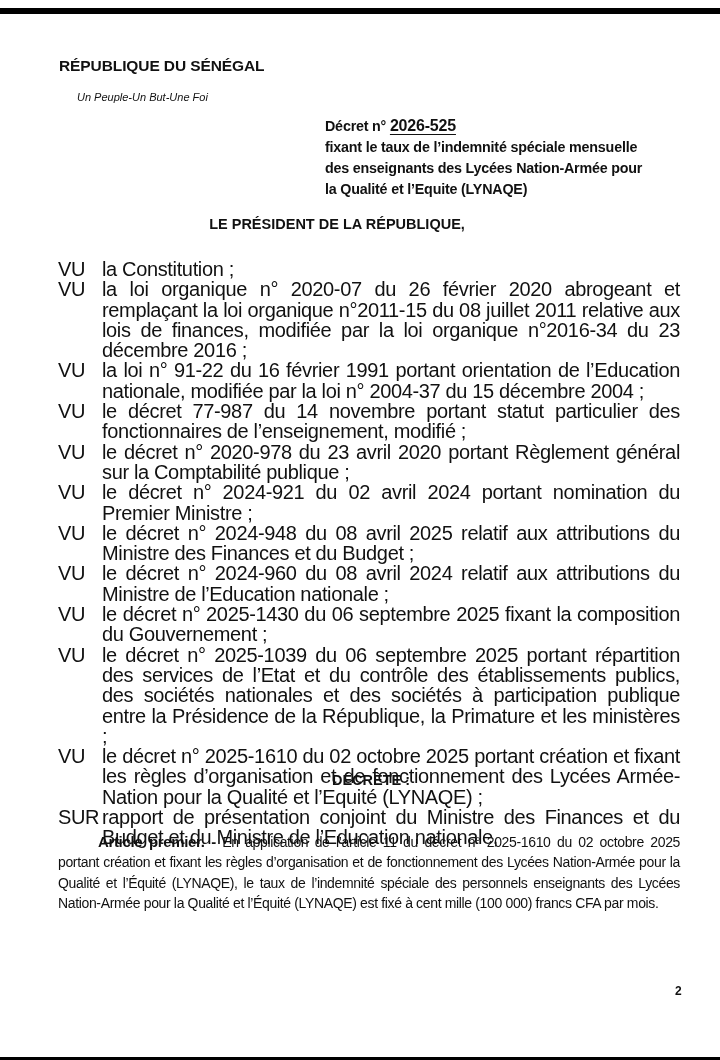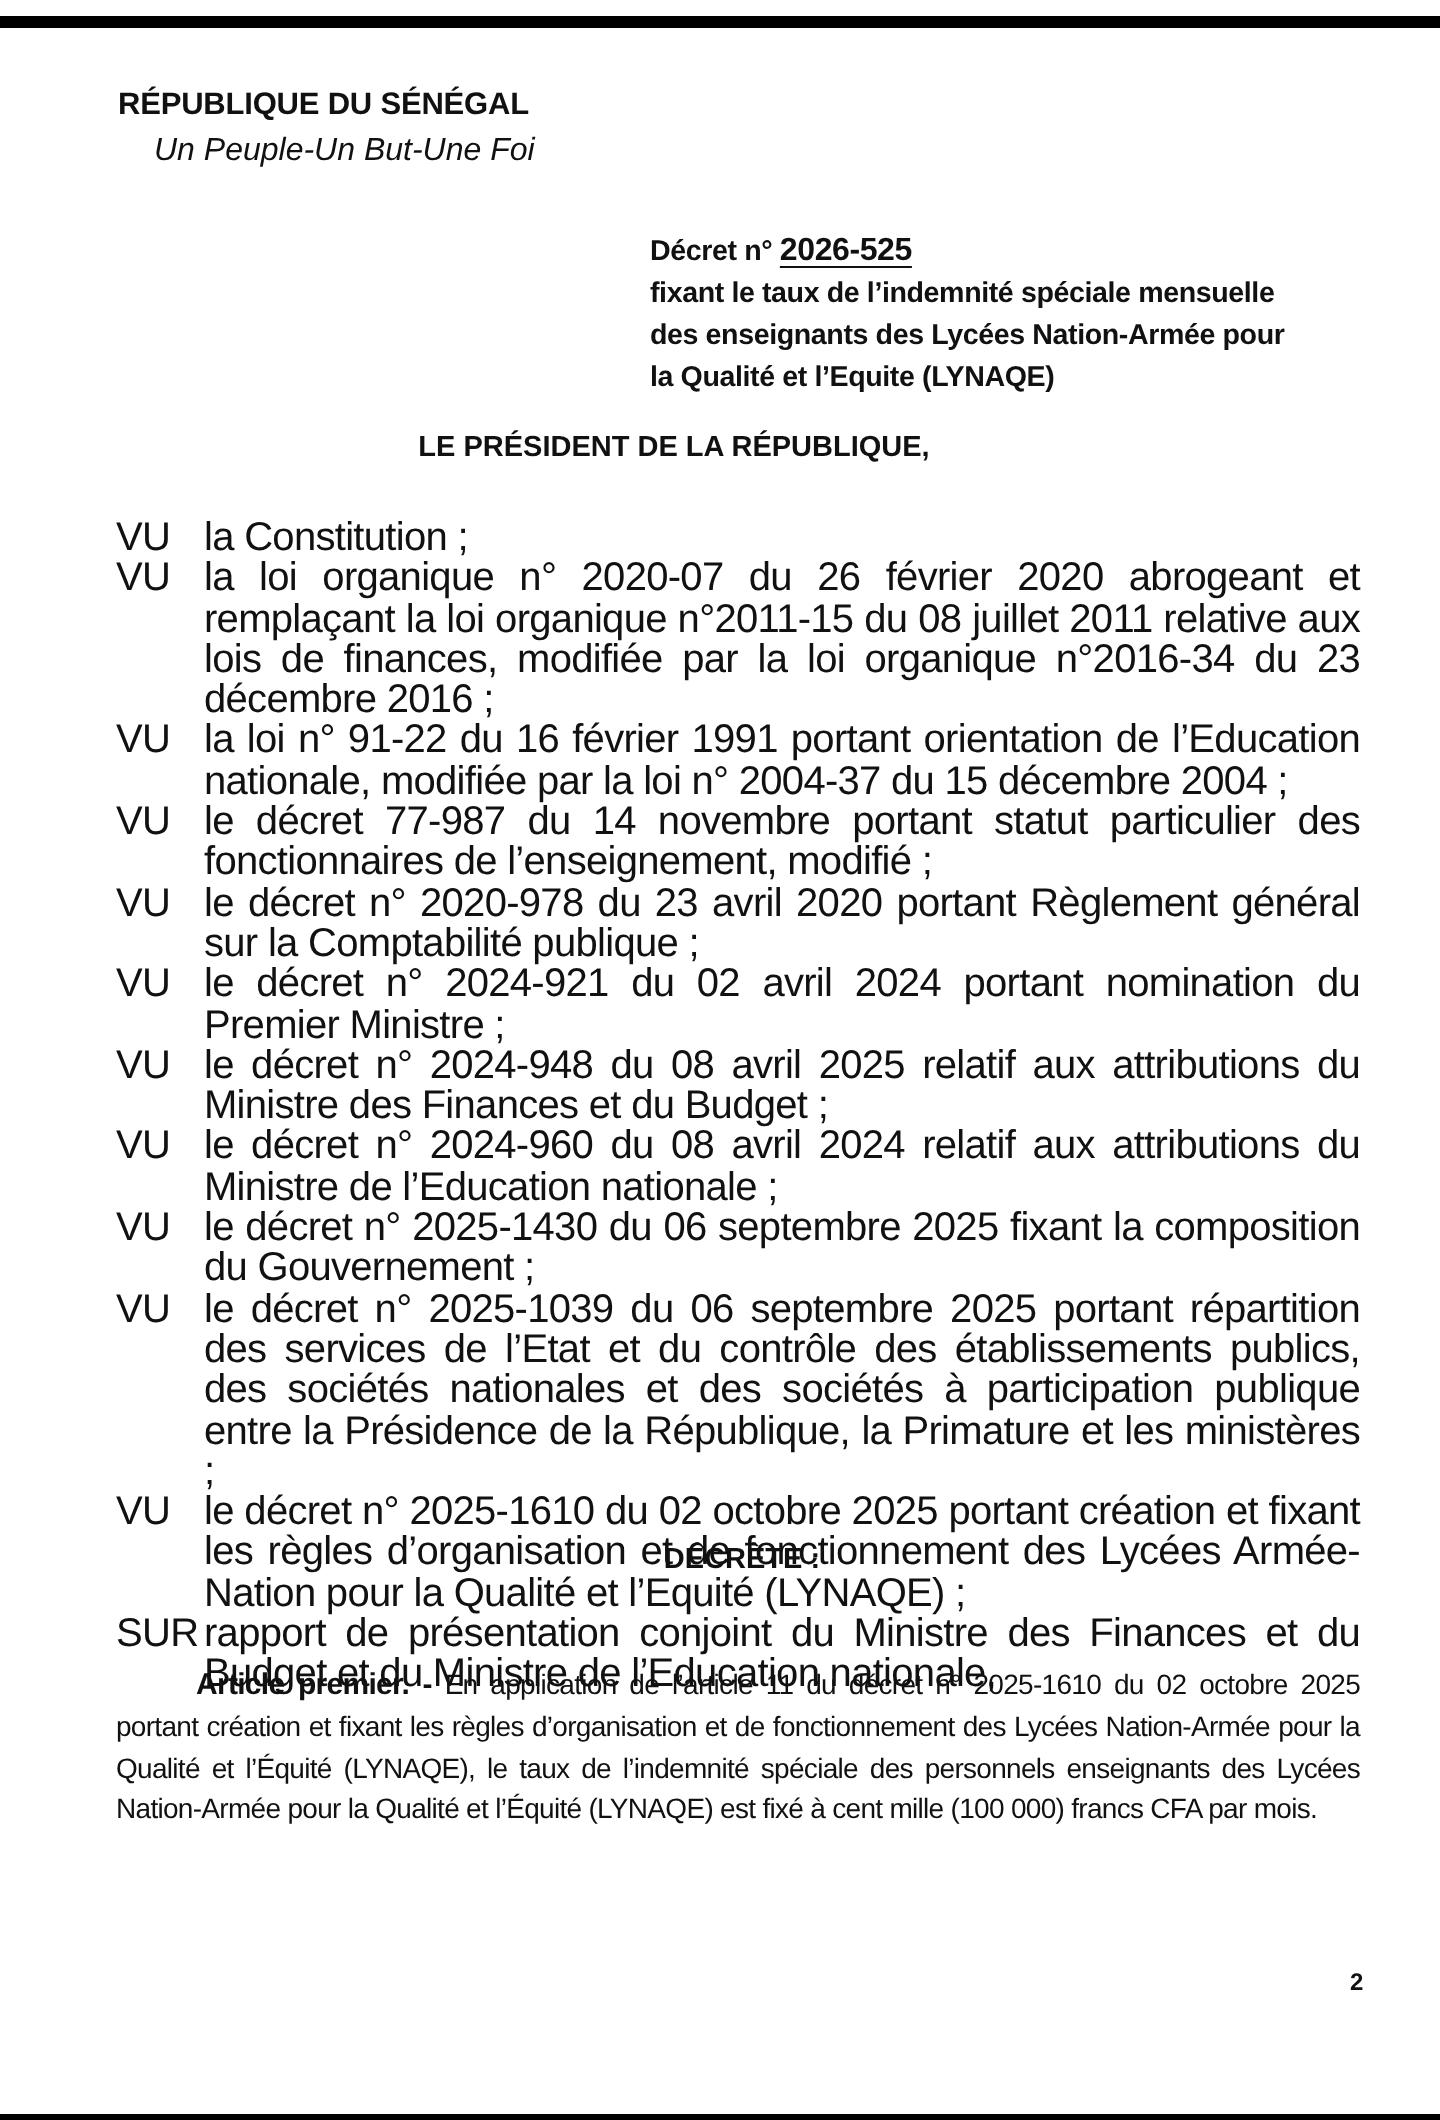--- a/index.html
+++ b/index.html
@@ -3,23 +3,23 @@
   <meta charset="utf-8">
   <style>
     html, body { margin: 0; padding: 0; }
     body {
       width: 720px; height: 1060px; background: #ffffff; position: relative;
       overflow: hidden; color: #111;
       font-family: "Liberation Sans", "DejaVu Sans", sans-serif;
     }
     .top-bar { position: absolute; left: 0; top: 8px; width: 720px; height: 6px; background: #000; }
     .bottom-bar { position: absolute; left: 0; top: 1057px; width: 720px; height: 3px; background: #000; }
-    .header { position: absolute; left: 59px; top: 44px; }
+    .header { position: absolute; left: 59px; top: 57px; }
     .republic { font-weight: bold; font-size: 15.5px; letter-spacing: -0.1px; }
-    .motto { font-style: italic; font-size: 16px; margin-left: 18px; margin-top: 5px; }
+    .motto { font-style: italic; font-size: 11px; margin-left: 18px; margin-top: 16px; }
     .decree-title { position: absolute; left: 325px; top: 115px; width: 390px; font-weight: bold; font-size: 14.3px; line-height: 21px; letter-spacing: -0.2px; }
     .decree-number { text-decoration: underline; text-underline-offset: 3px; font-size: 16px; }
     .president { position: absolute; left: 0; width: 612px; top: 216px; text-align: center; font-weight: bold; font-size: 14.5px; padding-left: 62px; box-sizing: border-box; }
     .visas { position: absolute; left: 58px; top: 259px; width: 622px; }
     .visa { display: flex; font-size: 20px; line-height: 20.3px; letter-spacing: -0.35px; }
     .visa-label { width: 44px; flex: none; }
     .visa-text { flex: 1; text-align: justify; }
     .decrete { position: absolute; left: 0; width: 720px; top: 772px; text-align: center; font-weight: bold; font-size: 14.5px; padding-left: 22px; box-sizing: border-box; }
     .article { position: absolute; left: 58px; top: 832px; width: 622px; font-size: 14px; line-height: 20.3px; text-align: justify; letter-spacing: -0.35px; }
     .article-head { font-weight: bold; font-size: 15px; margin-left: 40px; }

